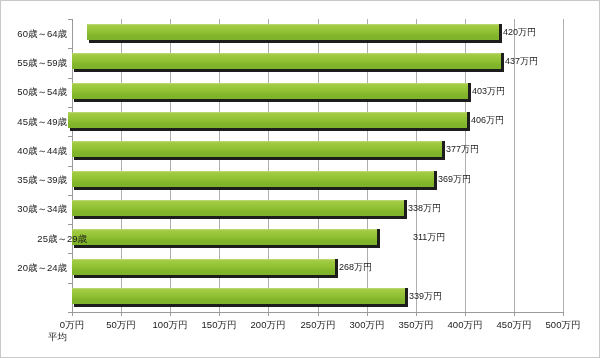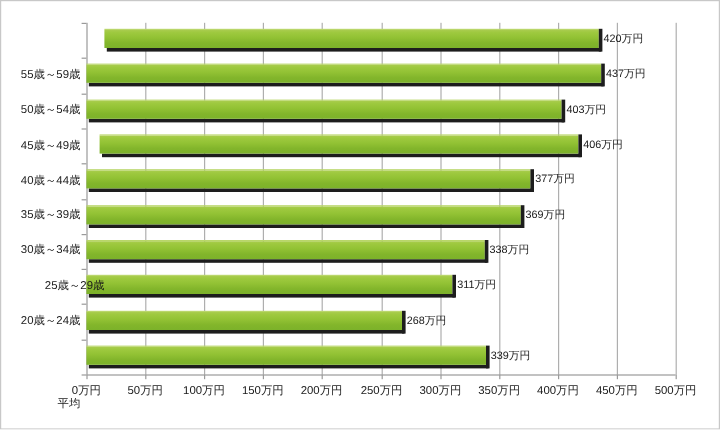--- a/index.html
+++ b/index.html
@@ -160,21 +160,21 @@
         <div class="bar" title="55歳～59歳 437万円" style="width: 429px;"></div>
         <div class="bar-endcap" style="left: 429px;"></div>
         <div class="value-label" style="left: 433px;">437万円</div>
       </div>
       <div class="bar-wrap" style="top: 82px; left: 71px; width: 396px;">
         <div class="bar-shadow" style="width: 396px;"></div>
         <div class="bar" title="50歳～54歳 403万円" style="width: 396px;"></div>
         <div class="bar-endcap" style="left: 396px;"></div>
         <div class="value-label" style="left: 400px;">403万円</div>
       </div>
-      <div class="bar-wrap" style="top: 111px; left: 82px; width: 399px;">
+      <div class="bar-wrap" style="top: 111px; left: 67px; width: 399px;">
         <div class="bar-shadow" style="width: 399px;"></div>
         <div class="bar" title="45歳～49歳 406万円" style="width: 399px;"></div>
         <div class="bar-endcap" style="left: 399px;"></div>
         <div class="value-label" style="left: 403px;">406万円</div>
       </div>
       <div class="bar-wrap" style="top: 140px; left: 71px; width: 370px; text-align: center;">
         <div class="bar-shadow" style="width: 370px;"></div>
         <div class="bar" title="40歳～44歳 377万円" style="width: 370px;"></div>
         <div class="bar-endcap" style="left: 370px;"></div>
         <div class="value-label" style="left: 374px;">377万円</div>
@@ -188,36 +188,37 @@
       <div class="bar-wrap" style="top: 199px; left: 71px; width: 332px;">
         <div class="bar-shadow" style="width: 332px;"></div>
         <div class="bar" title="30歳～34歳 338万円" style="width: 332px;"></div>
         <div class="bar-endcap" style="left: 332px;"></div>
         <div class="value-label" style="left: 336px;">338万円</div>
       </div>
       <div class="bar-wrap" style="top: 228px; left: 71px; width: 305px;">
         <div class="bar-shadow" style="width: 305px;"></div>
         <div class="bar" title="25歳～29歳 311万円" style="width: 305px;"></div>
         <div class="bar-endcap" style="left: 305px;"></div>
-        <div class="value-label" style="left: 309px;">311万円</div>
+        <div class="value-label" style="left: 309px; padding-left: 32px;">311万円</div>
       </div>
       <div class="bar-wrap" style="top: 258px; left: 71px; width: 263px;">
         <div class="bar-shadow" style="width: 263px;"></div>
         <div class="bar" title="20歳～24歳 268万円" style="width: 263px;"></div>
         <div class="bar-endcap" style="left: 263px;"></div>
         <div class="value-label" style="left: 267px;">268万円</div>
       </div>
       <div class="bar-wrap" style="top: 287px; left: 71px; width: 298px;">
         <div class="bar-shadow" style="width: 333px;"></div>
         <div class="bar" title="平均 339万円" style="width: 333px;"></div>
         <div class="bar-endcap" style="left: 333px;"></div>
         <div class="value-label" style="left: 337px;">339万円</div>
       </div>
     </div>
   <div id="cat-labels">
+      <div class="cat-label-abs" style="top: 6px;">60歳～64歳</div>
       <div class="cat-label-abs" style="top: 35px;">55歳～59歳</div>
       <div class="cat-label-abs" style="top: 64px;">50歳～54歳</div>
       <div class="cat-label-abs" style="top: 94px; text-align: right;">45歳～49歳</div>
       <div class="cat-label-abs" style="top: 123px;">40歳～44歳</div>
       <div class="cat-label-abs" style="top: 152px;">35歳～39歳</div>
       <div class="cat-label-abs" style="top: 181px;">30歳～34歳</div>
       <div class="cat-label-abs" style="top: 211px; padding-left: 20px;">25歳～29歳</div>
       <div class="cat-label-abs" style="top: 240px;">20歳～24歳</div>
       <div class="cat-label-abs" style="top: 269px; margin-top: 40px;">平均</div>
     </div>

